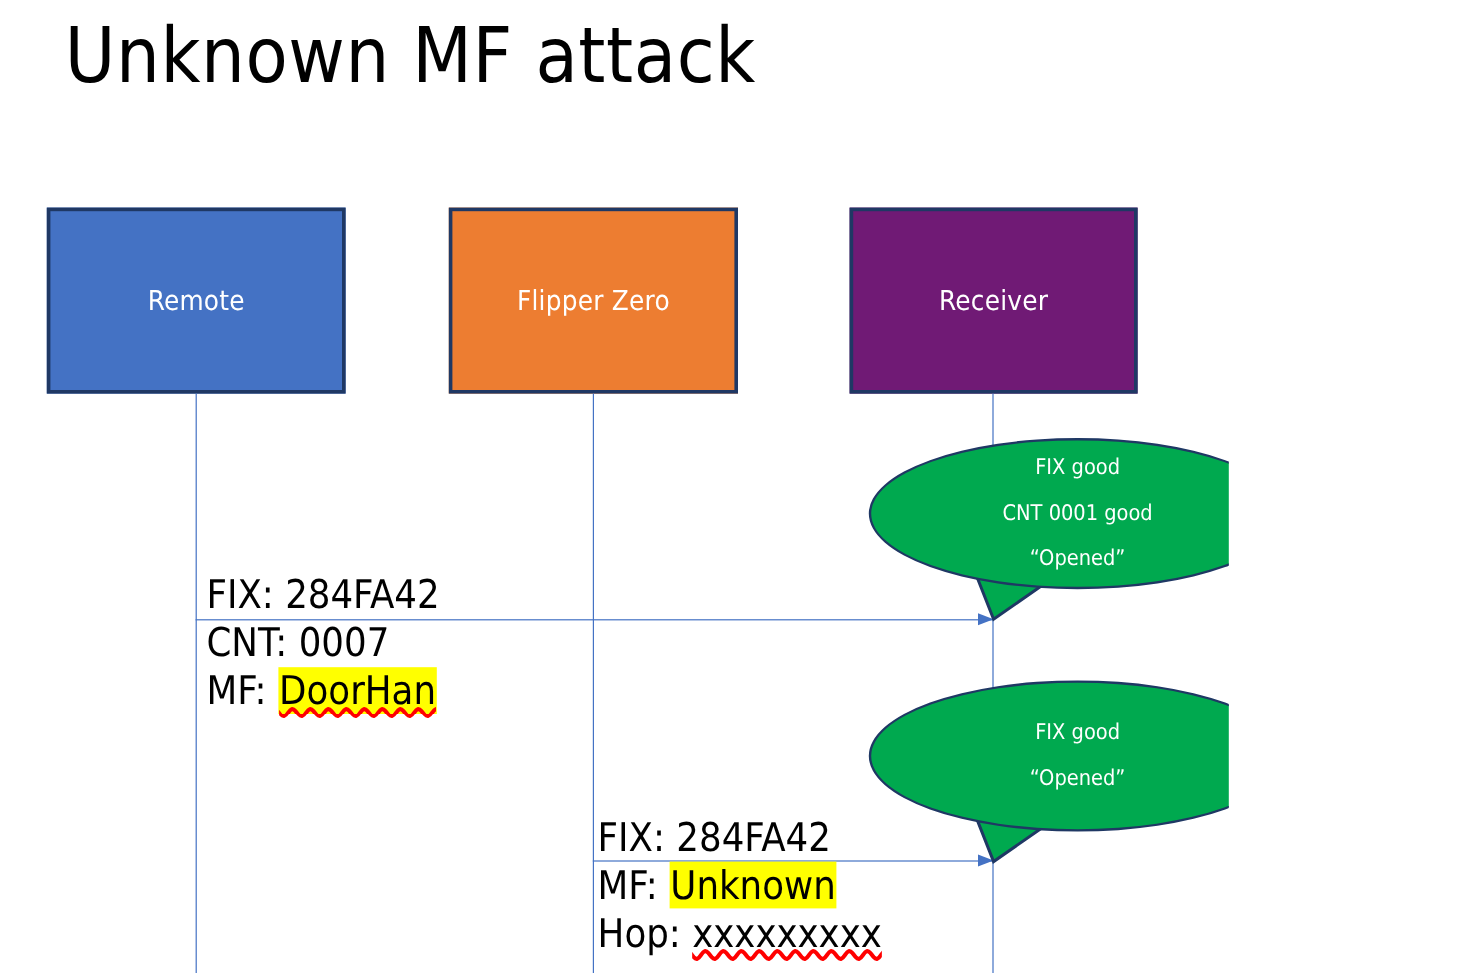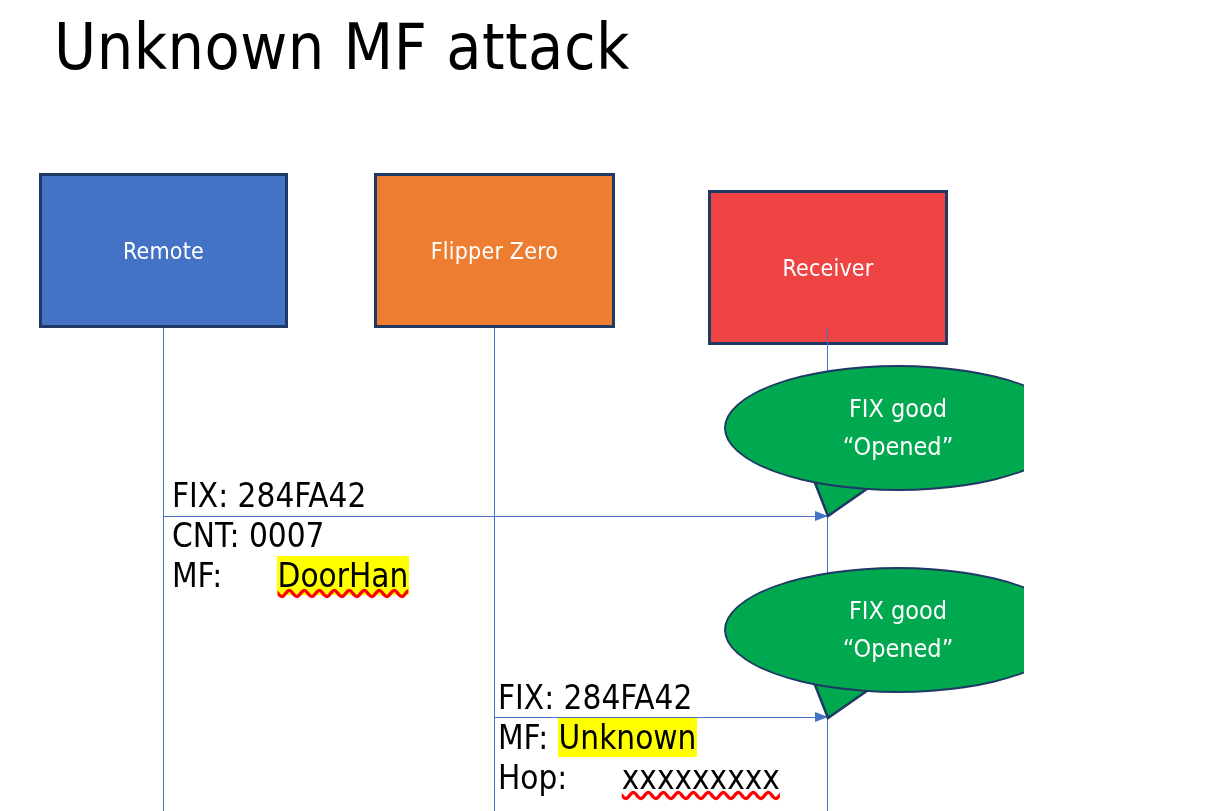--- a/index.html
+++ b/index.html
@@ -46,22 +46,22 @@
   }
   #actor-remote {
     left: 39px; top: 173px; width: 249px; height: 155px;
     background: #4472C4;
   }
   #actor-flipper {
     left: 374px; top: 173px; width: 241px; height: 155px;
     background: #ED7D31;
   }
   #actor-receiver {
-    left: 708px; top: 190px; width: 240px; height: 155px;
-    background: #ef4444;
+    left: 708px; top: 173px; width: 240px; height: 155px;
+    background: #701a75;
   }
 
   
   .lifeline {
     position: absolute;
     width: 1px;
     background: #4472C4;
     top: 328px;
     height: 483px;
   }
@@ -101,32 +101,31 @@
 
   .hl {
     background: #FFFF00;
     color: #000000;
     padding: 0 1px;
   }
   .sp {
     text-decoration: underline wavy #FF0000;
     text-decoration-skip-ink: none;
     text-underline-offset: 2px;
-    margin-left: 45px;
   }
 
   
   .bubble {
     position: absolute;
     box-sizing: border-box;
     border-radius: 50%;
     background: #00A94F;
     border: 2.5px solid #1F3864;
     color: #ffffff;
-    font-size: 25px;
+    font-size: 18px;
     line-height: 38px;
     text-align: center;
     display: flex;
     flex-direction: column;
     align-items: center;
     justify-content: center;
     z-index: 4;
   }
   #bubble-one { left: 724px; top: 365px; width: 348px; height: 126px; }
   #bubble-two { left: 724px; top: 567px; width: 348px; height: 126px; }
@@ -199,20 +198,21 @@
   <svg class="tail-svg" id="tail-one" width="348" height="160">
     <polygon points="80,90 104,151 160,112" fill="#00A94F" stroke="#1F3864" stroke-width="2.5"></polygon>
   </svg>
 
   <svg class="tail-svg" id="tail-two" width="348" height="160">
     <polygon points="80,90 104,151 160,112" fill="#00A94F" stroke="#1F3864" stroke-width="2.5"></polygon>
   </svg>
 
   <div class="bubble" id="bubble-one">
     <div>FIX good</div>
+    <div>CNT 0001 good</div>
     <div>“Opened”</div>
   </div>
 
   <div class="bubble" id="bubble-two">
     <div>FIX good</div>
     <div>“Opened”</div>
   </div>
 
 </div>
 

